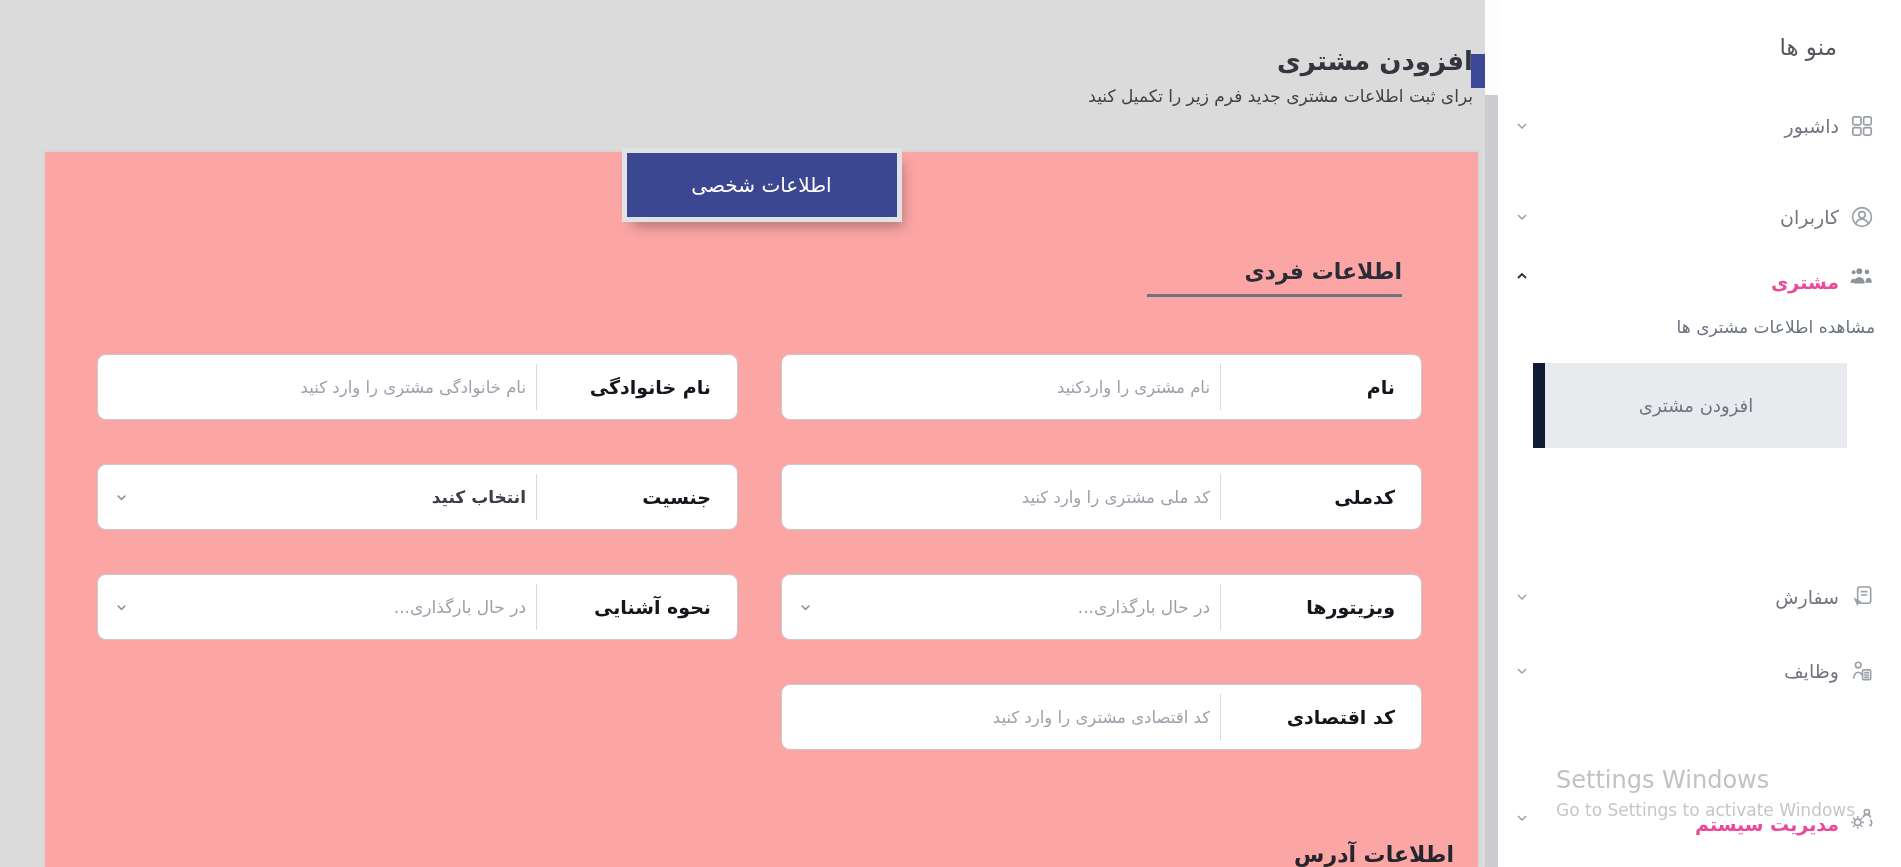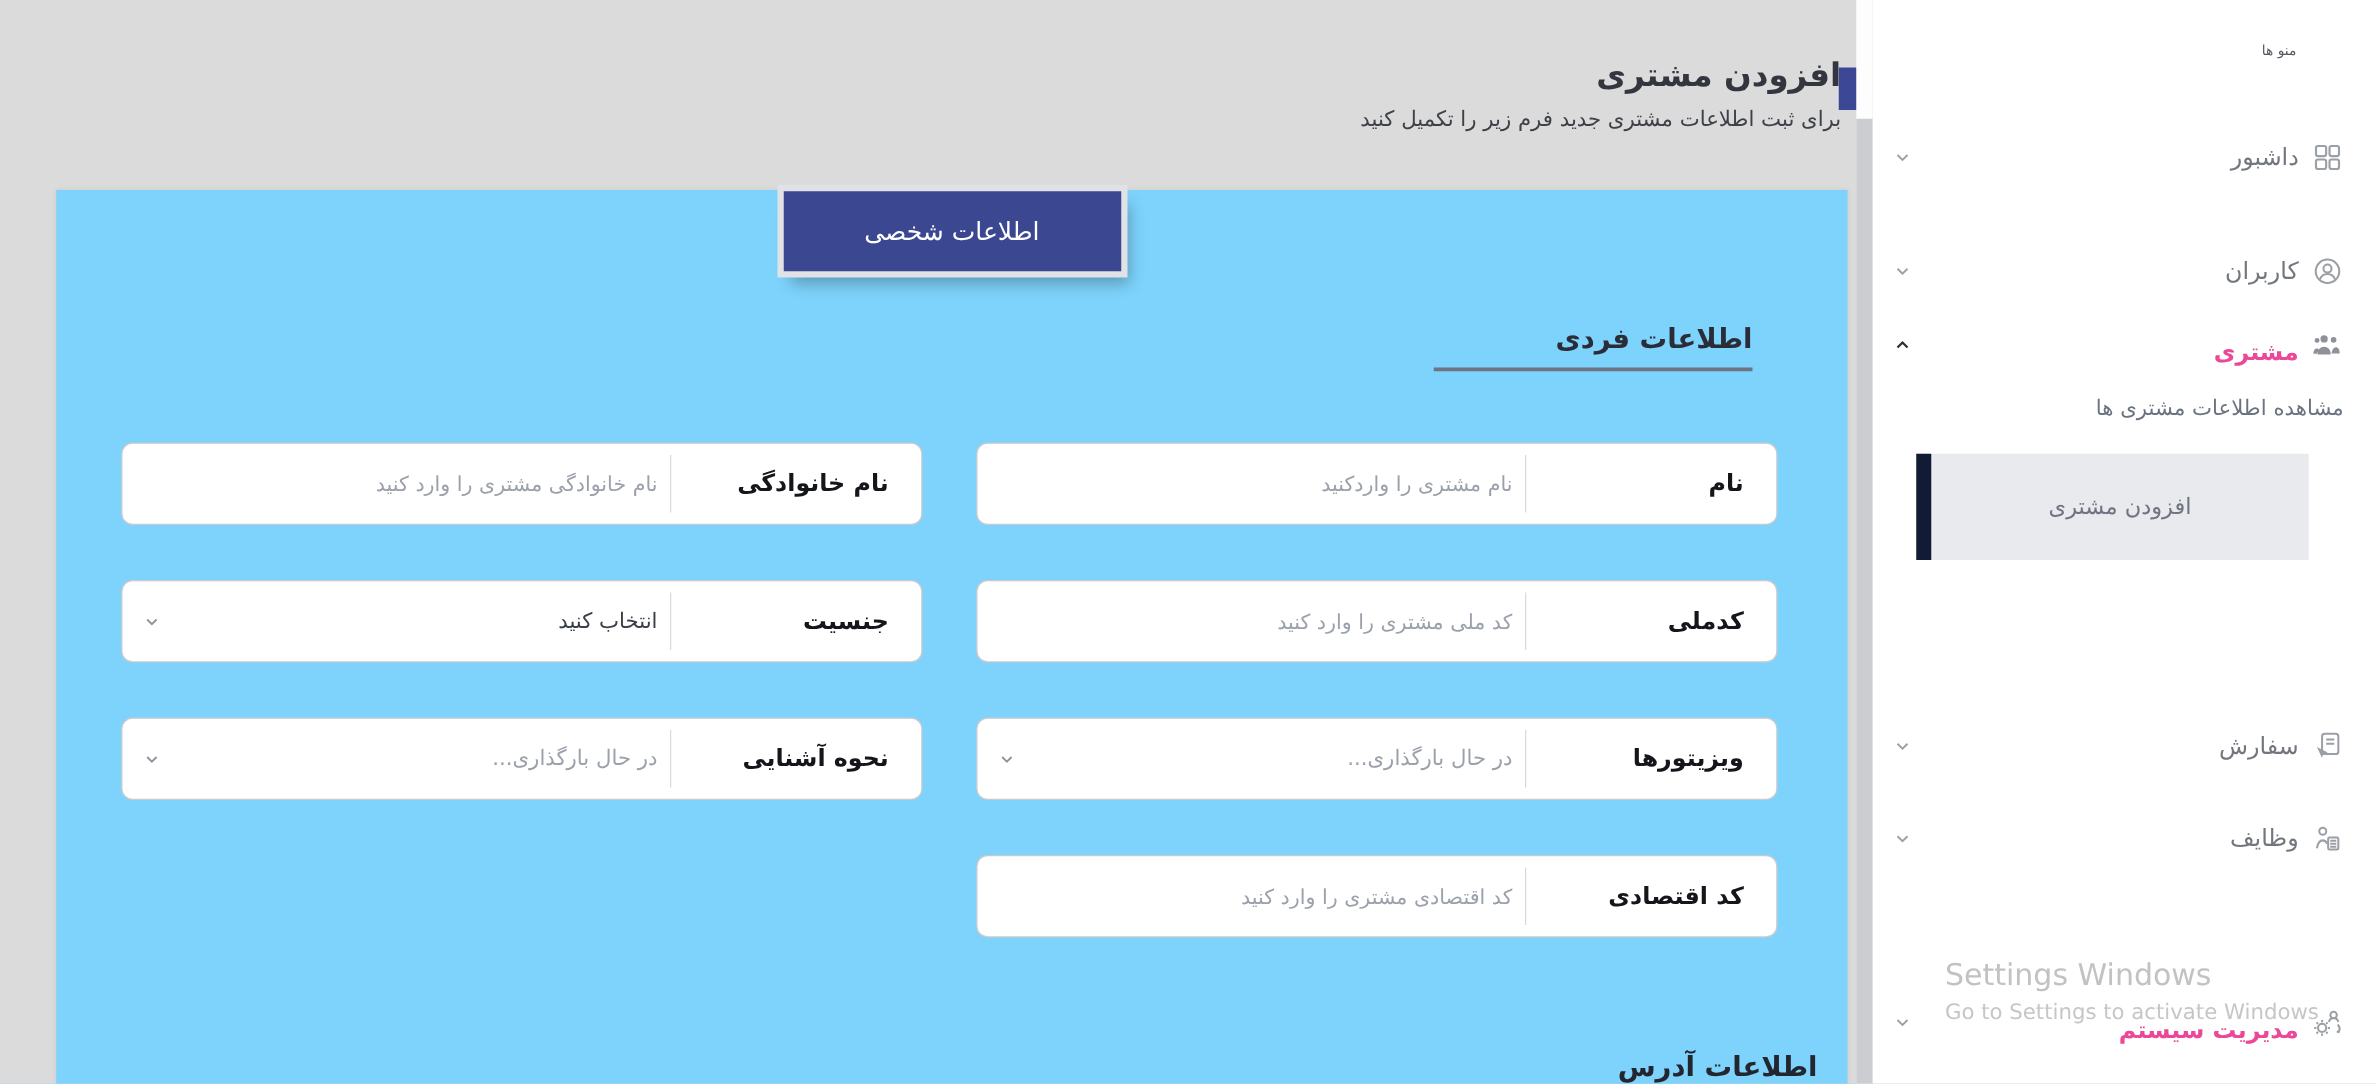--- a/index.html
+++ b/index.html
@@ -9,21 +9,21 @@
     background:#dbdbdb; position:relative; direction:rtl;
   }
   
   .main { position:absolute; left:0; top:0; width:1485px; height:867px; }
   .page-header { position:absolute; top:46px; right:12px; text-align:right; z-index:2; }
   .page-title { font-size:26px; font-weight:bold; color:#33363f; letter-spacing:0; }
   .page-subtitle { font-size:17px; color:#3f4149; margin-top:10px; }
   .title-square { position:absolute; left:1471px; top:54px; width:19px; height:34px; background:#3c4796; z-index:1; }
   .card {
     position:absolute; left:45px; top:152px; width:1433px; height:715px;
-    background:#7dd3fc; box-shadow:0 0 4px rgba(0,0,0,.07);
+    background:#fca5a5; box-shadow:0 0 4px rgba(0,0,0,.07);
   }
   .tab-wrap { width:270px; margin:1px auto 0; }
   .tab-btn {
     width:270px; height:64px; border:0; cursor:pointer;
     background:#3b4791; color:#ffffff; font-size:20px;
     font-family:inherit;
     box-shadow:0 0 0 5px #e1e2e5, 6px 10px 12px rgba(0,0,0,.28);
   }
   .section-heading {
     margin:42px 76px 0 0; width:255px; text-align:right;
@@ -45,32 +45,32 @@
   }
   .fsep { width:1px; background:#d9dadc; margin:9px 0; }
   .fbody { flex:1; display:flex; align-items:center; padding:0 10px 0 16px; }
   .fbody input {
     flex:1; border:0; outline:0; background:transparent;
     font-family:inherit; font-size:16.5px; color:#3c4049; text-align:right;
   }
   .fbody input::placeholder { color:#9ba1ab; opacity:1; }
   .select-box { flex:1; display:flex; align-items:center; justify-content:space-between; cursor:pointer; }
   .select-value { font-size:17px; }
-  .value-dark { color:#3a3e46; }
+  .value-dark { color:#3a3e46;font-weight:bold; }
   .value-muted { color:#9ba1ab; }
   .addr-heading {
     margin:92px 24px 0 0; text-align:right;
     font-size:22px; font-weight:700; color:#23262f;
   }
   
   .scrollstrip { position:absolute; left:1485px; top:0; width:13px; height:867px; background:#fdfdfd; z-index:4; }
   .scrollthumb { position:absolute; top:95px; left:0; width:13px; height:772px; background:#cbcdd1; }
   
   .sidebar { position:absolute; left:1498px; top:0; width:403px; height:867px; background:#ffffff; }
-  .menus-header { position:absolute; top:34px; right:64px; font-size:11px; color:#55585f;margin-left:24px; }
+  .menus-header { position:absolute; top:34px; right:64px; font-size:23px; color:#55585f;margin-left:24px; }
   .nav-row {
     position:absolute; right:26px; left:16px; height:30px;
     display:flex; align-items:center; justify-content:space-between; cursor:pointer;
   }
   .nav-main { display:flex; align-items:center; gap:10px; }
   .nav-label { font-size:19px; color:#72767e; }
   .nav-label.strong { font-weight:700; color:#ec4899;margin-top:12px; }
   .chev { display:flex; align-items:center; }
   .submenu-item {
     position:absolute; top:317px; right:26px; font-size:17px; color:#6b7280; cursor:pointer;

